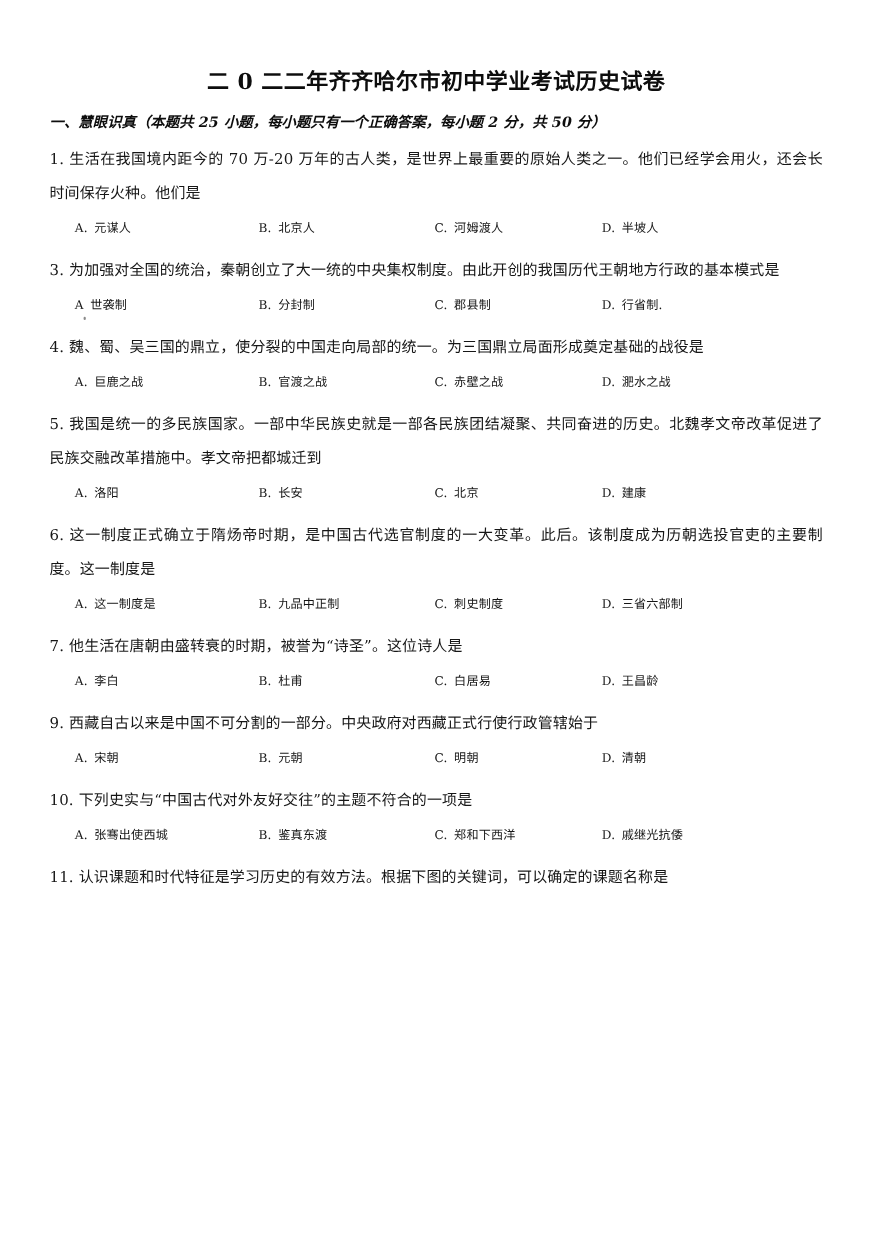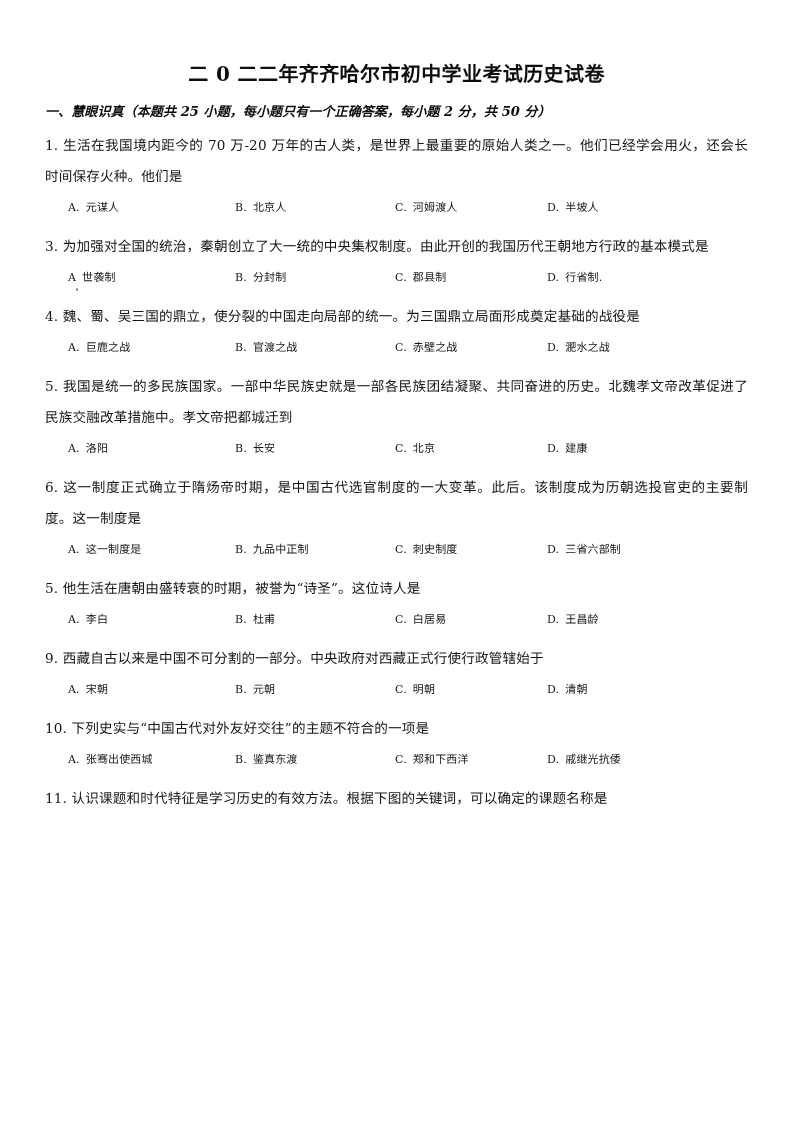--- a/index.html
+++ b/index.html
@@ -160,21 +160,21 @@
         <li class="question">
           <p class="q-stem">6. 这一制度正式确立于隋炀帝时期，是中国古代选官制度的一大变革。此后。该制度成为历朝选投官吏的主要制度。这一制度是</p>
           <ul class="q-options">
             <li class="opt c0"><span class="opt-letter">A.</span><span class="opt-text">这一制度是</span></li>
             <li class="opt c1"><span class="opt-letter">B.</span><span class="opt-text">九品中正制</span></li>
             <li class="opt c2"><span class="opt-letter">C.</span><span class="opt-text">刺史制度</span></li>
             <li class="opt c3"><span class="opt-letter">D.</span><span class="opt-text">三省六部制</span></li>
           </ul>
         </li>
         <li class="question">
-          <p class="q-stem">5. 他生活在唐朝由盛转衰的时期，被誉为“诗圣”。这位诗人是</p>
+          <p class="q-stem">7. 他生活在唐朝由盛转衰的时期，被誉为“诗圣”。这位诗人是</p>
           <ul class="q-options">
             <li class="opt c0"><span class="opt-letter">A.</span><span class="opt-text">李白</span></li>
             <li class="opt c1"><span class="opt-letter">B.</span><span class="opt-text">杜甫</span></li>
             <li class="opt c2"><span class="opt-letter">C.</span><span class="opt-text">白居易</span></li>
             <li class="opt c3"><span class="opt-letter">D.</span><span class="opt-text">王昌龄</span></li>
           </ul>
         </li>
         <li class="question">
           <p class="q-stem">9. 西藏自古以来是中国不可分割的一部分。中央政府对西藏正式行使行政管辖始于</p>
           <ul class="q-options">

